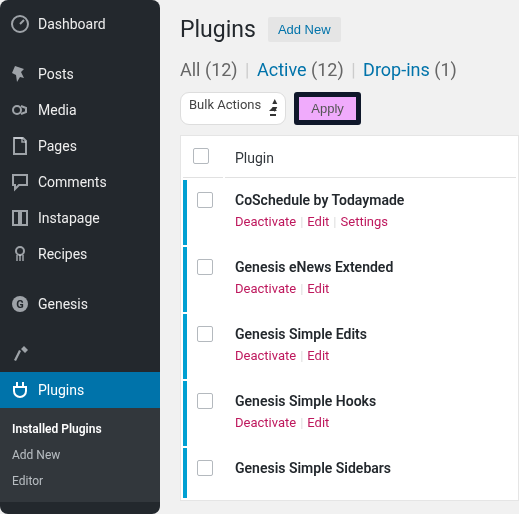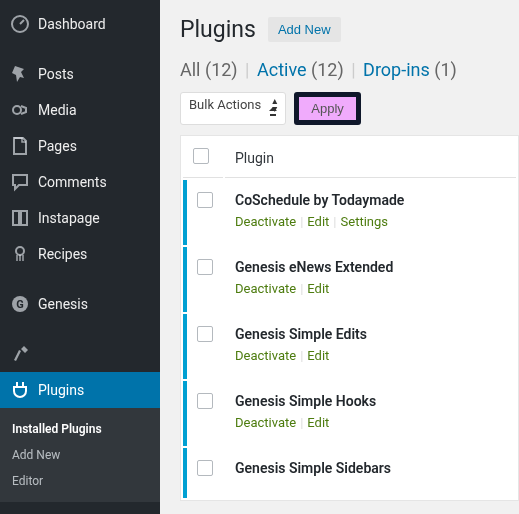--- a/index.html
+++ b/index.html
@@ -1,48 +1,48 @@
 <!DOCTYPE html>
 <html><head>
 <meta charset="utf-8">
 <style>
   * { box-sizing: border-box; margin: 0; padding: 0; }
   body { font-family: -apple-system, BlinkMacSystemFont, "Segoe UI", Roboto, sans-serif; font-size: 13px; color: #444; background: #f1f1f1; width: 519px; height: 514px; overflow: hidden; display: flex; }
-  .sidebar { width: 160px; background: #23282d; color: #eee; flex-shrink: 0; height: 514px; padding-top: 6px; }
+  .sidebar { width: 160px; background: #23282d; color: #eee; flex-shrink: 0; height: 514px; padding-top: 6px; border-radius: 8px; }
   .nav-item { display: flex; align-items: center; padding: 8px 10px; color: #eee; cursor: pointer; font-size: 14px; }
   .nav-item .icon { width: 20px; height: 20px; margin-right: 8px; display: flex; align-items: center; justify-content: center; color: rgba(240,245,250,0.6); }
   .nav-item.current { background: #0073aa; color: #fff; position: relative; }
   .nav-item.current .icon { color: #fff; }
   .nav-item.current::after { content:""; position:absolute; right:-8px; top:50%; transform:translateY(-50%); border:8px solid transparent; border-right-color:#f1f1f1; }
   .sidebar .spacer { height: 14px; }
   .submenu { background: #32373c; padding: 8px 0; }
   .submenu .sub-item { padding: 6px 12px; font-size: 12px; color: rgba(240,245,250,0.7); cursor:pointer; }
   .submenu .sub-item.active { color:#fff; font-weight:600; }
   .main { flex:1; padding: 16px 0 0 20px; background:#f1f1f1; height:514px; overflow:hidden; }
   .heading-row { display:flex; align-items:center; gap:12px; margin-bottom:16px; }
   .heading { font-size:23px; font-weight:400; color:#23282d; }
   .add-new-btn { background:#e5e5e5; border:none; color:#0073aa; font-size:13px; padding:5px 10px; border-radius:2px; cursor:pointer; }
   .subsubsub { font-size:18px; color:#666; margin-bottom:12px; }
   .subsubsub a { color:#0073aa; text-decoration:none; }
   .subsubsub .count { color:#666; }
   .subsubsub .sep { color:#ccc; margin:0 3px; }
   .tablenav { display:flex; gap:8px; margin-bottom:10px; }
-  .bulk-select { background:#fff; border:1px solid #ddd; border-radius:3px; padding:4px 24px 4px 8px; font-size:13px; position:relative; cursor:pointer; }
+  .bulk-select { background:#fff; border:1px solid #ddd; border-radius:9px; padding:4px 24px 4px 8px; font-size:13px; position:relative; cursor:pointer; }
   .bulk-select::after { content:""; position:absolute; right:8px; top:50%; transform:translateY(-50%); width:0; height:0; border-left:4px solid transparent; border-right:4px solid transparent; border-bottom:4px solid #333; box-shadow:0 6px 0 -1px #333; }
   .bulk-select .arrows { position:absolute; right:8px; top:4px; font-size:10px; line-height:8px; color:#333;}
   .apply-btn { background:#f0abfc; border:5px solid #0f172a; border-radius:3px; padding:4px 12px; font-size:13px; color:#555; cursor:pointer; }
   .plugin-table { width:100%; background:#fff; border:1px solid #e5e5e5; }
   .plugin-table thead th { text-align:left; font-weight:400; padding:10px 10px; font-size:14px; color:#32373c; border-bottom:1px solid #e1e1e1; }
   .plugin-table thead th.cb { width:30px; }
   .plugin-table tbody tr { border-bottom:1px solid #e5e5e5; }
   .plugin-table tbody td { padding:12px 10px 16px 10px; vertical-align:top; }
   .plugin-table tbody td.cb { width:30px; border-left:4px solid #00a0d2; }
   .plugin-name { font-weight:600; font-size:14px; color:#23282d; margin-bottom:6px; }
   .row-actions { font-size:13px; }
-  .row-actions a { color:#4d7c0f; text-decoration:none; }
+  .row-actions a { color:#be185d; text-decoration:none; }
   .row-actions .asep { color:#ddd; margin:0 4px; }
   input[type=checkbox]{ width:16px; height:16px; border:1px solid #b4b9be; border-radius:2px; background:#fff; appearance:none; cursor:pointer; }
   svg { width:20px; height:20px; }
 </style>
 </head>
 <body>
 
 <aside class="sidebar">
   <div class="nav-item">
     <span class="icon">

